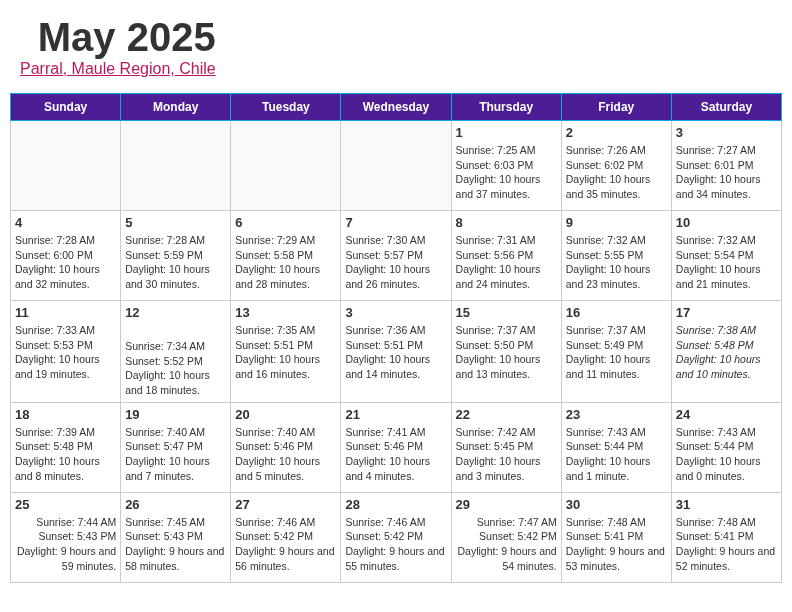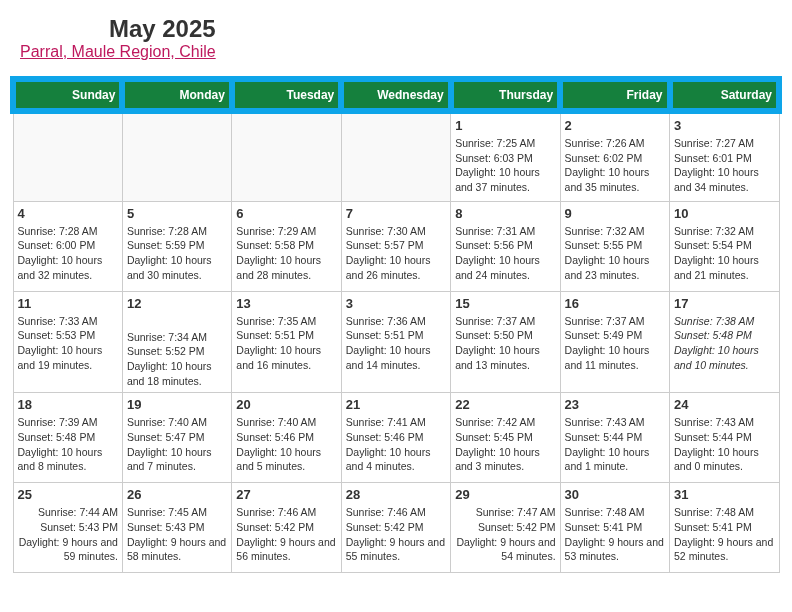--- a/index.html
+++ b/index.html
@@ -38,41 +38,41 @@
     }
     .logo-icon {
       width: 30px;
       height: 30px;
       margin-right: 5px;
     }
     .title-block {
       text-align: right;
     }
     .month-title {
-      font-size: 24px;
+      font-size: 40px;
       font-weight: bold;
       color: #333;
     }
     .location-title {
       font-size: 16px;
       color: #be185d;
       text-decoration: underline;
     }
     .calendar {
       width: 100%;
       border-collapse: collapse;
       font-size: 11px;
     }
     .calendar thead th {
-      background-color: #15803d;
+      background-color: #4c1d95;
       color: #fff;
       padding: 6px 4px;
-      text-align: right;
+      text-align: center;
       font-size: 12px;
-      border: 6px solid #0ea5e9;
+      border: 1px solid #0ea5e9;
     }
     .calendar tbody td {
       border: 1px solid #ccc;
       vertical-align: top;
       padding: 4px;
       width: calc(100% / 7);
       height: 90px;
       background: #fff;
     }
     .calendar tbody td.empty {

